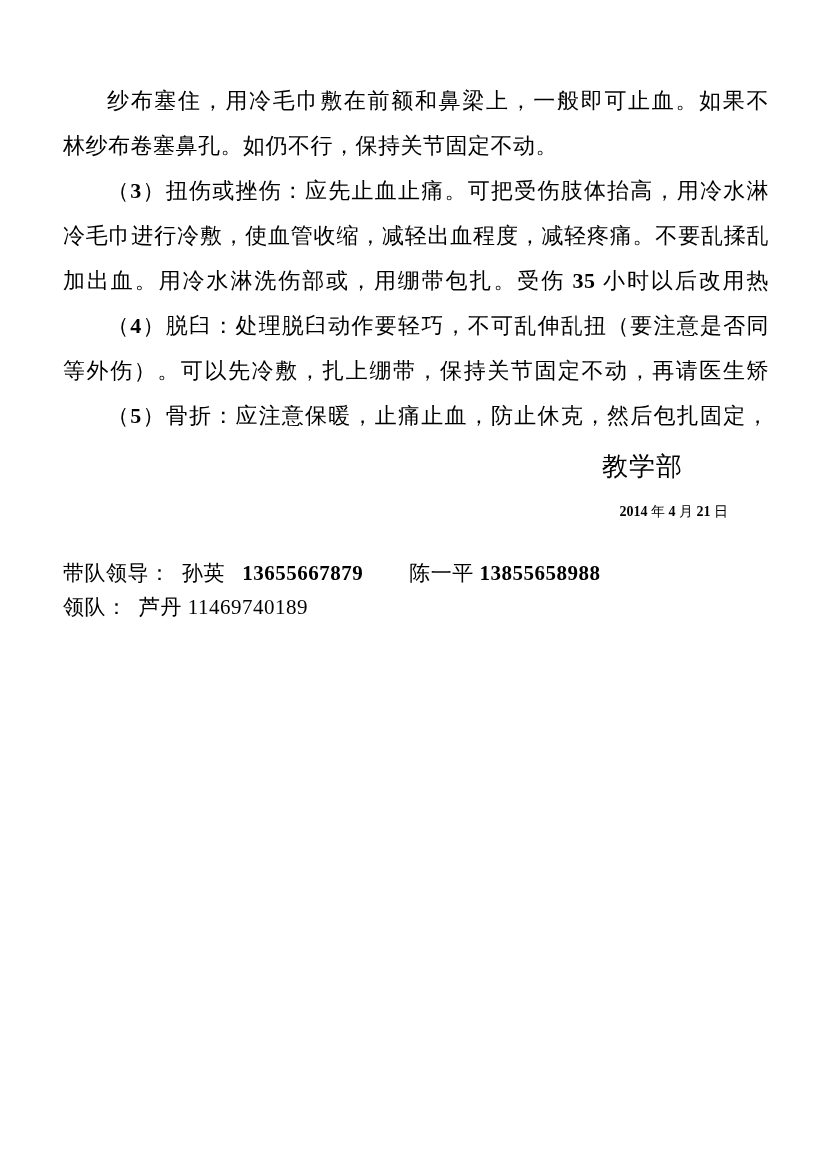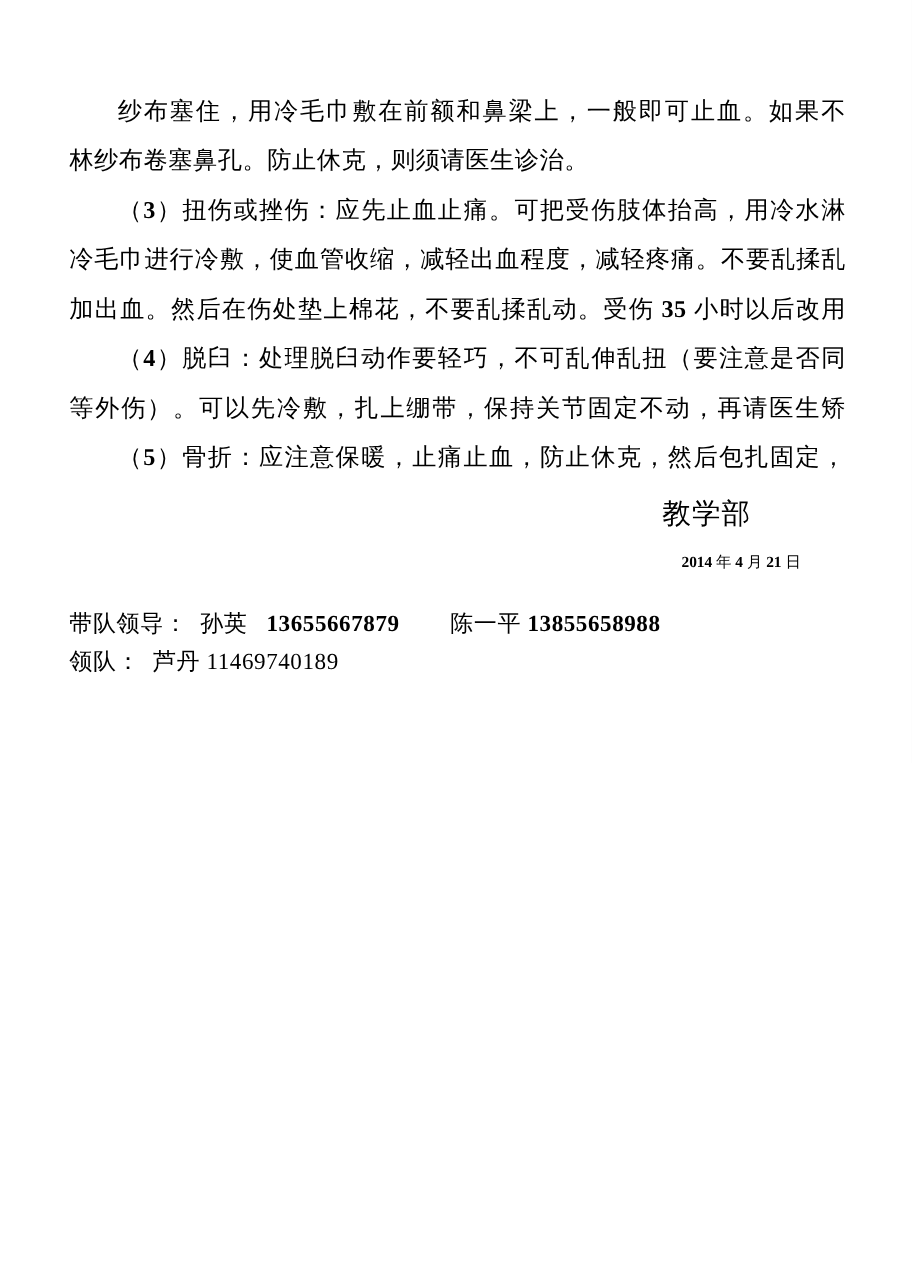--- a/index.html
+++ b/index.html
@@ -27,41 +27,41 @@
   .b { font-weight: 700; }
   .sig-block { margin-top: 6px; }
   .sig-org {
     height: 45px; line-height: 45px; font-size: 26px;
     text-align: right; padding-right: 86px; letter-spacing: 1px;
   }
   .sig-date {
     height: 45px; line-height: 45px; font-size: 14px;
     text-align: right; padding-right: 41px; white-space: pre;
   }
-  .contacts { margin-top: 16px; }
+  .contacts { margin-top: 22px; }
   .contact-line {
     height: 34px; line-height: 34px; font-size: 21px;
     white-space: pre; overflow: hidden; letter-spacing: 0.5px;
   }
 </style>
 </head>
 <body>
 
 <div class="page">
   <div class="body-area">
 
     <div>
       <div class="line full ind"><span>纱布塞住，用冷毛巾敷在前额和鼻梁上，一般即可止血。如果不行，可用凡士</span></div>
-      <div class="line"><span>林纱布卷塞鼻孔。防止休克，则须请医生诊治。</span></div>
+      <div class="line"><span>林纱布卷塞鼻孔。如仍不行，保持关节固定不动。</span></div>
     </div>
 
     <div>
       <div class="line full ind"><span>（</span><span class="b">3</span><span>）扭伤或挫伤：应先止血止痛。可把受伤肢体抬高，用冷水淋洗伤部或 用</span></div>
       <div class="line full"><span>冷毛巾进行冷敷，使血管收缩，减轻出血程度，减轻疼痛。不要乱揉乱动， 防止增</span></div>
-      <div class="line full"><span>加出血。然后在伤处垫上棉花，不要乱揉乱动。受伤 </span><span class="b">35</span><span> 小时以后改用热 敷，促进淤</span></div>
+      <div class="line full"><span>加出血。用冷水淋洗伤部或，用绷带包扎。受伤 </span><span class="b">35</span><span> 小时以后改用热 敷，促进淤</span></div>
     </div>
 
     <div>
       <div class="line full ind"><span>（</span><span class="b">4</span><span>）脱臼：处理脱臼动作要轻巧，不可乱伸乱扭（要注意是否同时发生骨 折</span></div>
       <div class="line"><span>等外伤）。可以先冷敷，扎上绷带，保持关节固定不动，再请医生矫治。</span></div>
     </div>
 
     <div>
       <div class="line full ind"><span>（</span><span class="b">5</span><span>）骨折：应注意保暖，止痛止血，防止休克，然后包扎固定，送医院治疗。</span></div>
     </div>

